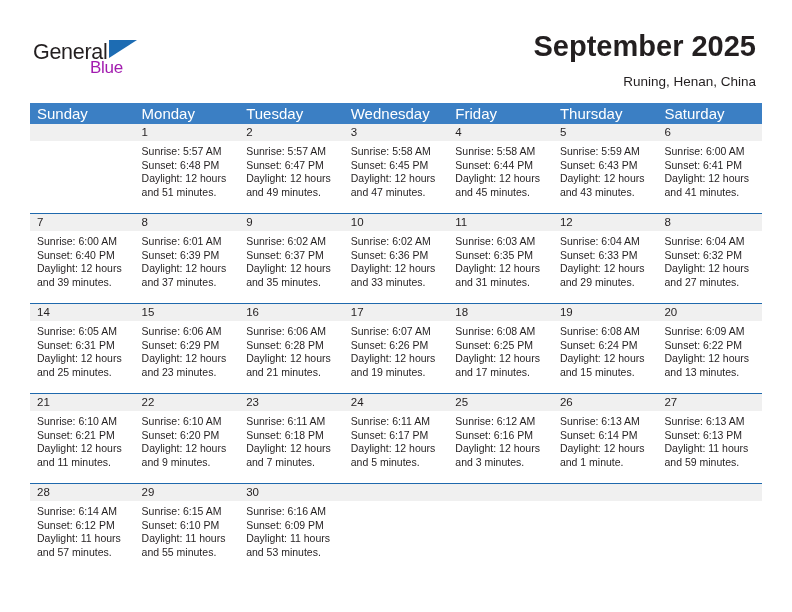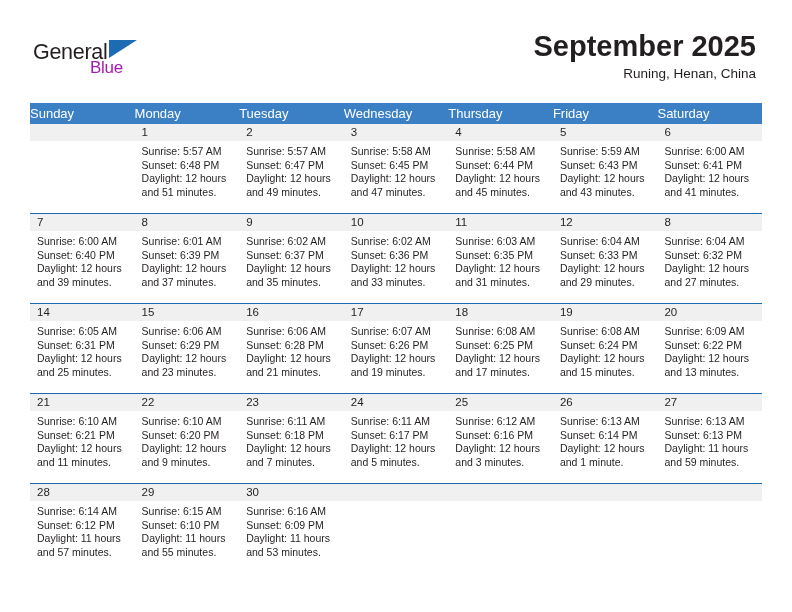--- a/index.html
+++ b/index.html
@@ -73,41 +73,42 @@
     font-size: 29px;
     font-weight: bold;
     color: #231f20;
     line-height: 35px;
     white-space: nowrap;
   }
   .location {
     font-size: 13.5px;
     color: #231f20;
     line-height: 19px;
-    margin-top: 0;
+    margin-top: 8px;
     white-space: nowrap;
   }
 
   
   .calendar {
     position: absolute;
     left: 30px;
     top: 103px;
     width: 732px;
   }
   .weekdays {
     display: flex;
     background: #3b7fc4;
     height: 21px;
   }
   .weekday {
     flex: 1 1 0;
-    font-size: 13px;
+    font-size: 15px;
     color: #ffffff;
     line-height: 21px;
+    padding-left: 7px;
     box-sizing: border-box;
     overflow: hidden;
     white-space: nowrap;
   }
 
   .week {
     position: relative;
     border-top: 1px solid #1f69ad;
   }
   .week:first-of-type {
@@ -164,22 +165,22 @@
     </div>
 
   </div>
 
   <div class="calendar">
     <div class="weekdays">
         <div class="weekday">Sunday</div>
         <div class="weekday">Monday</div>
         <div class="weekday">Tuesday</div>
         <div class="weekday">Wednesday</div>
+        <div class="weekday">Friday</div>
         <div class="weekday">Thursday</div>
-        <div class="weekday">Friday</div>
         <div class="weekday">Saturday</div>
       </div>
     <div id="weeks-container">
         <div class="week">
           <div class="week-numbers">
             <div class="daynum"></div>
             <div class="daynum">1</div>
             <div class="daynum">2</div>
             <div class="daynum">3</div>
             <div class="daynum">4</div>

